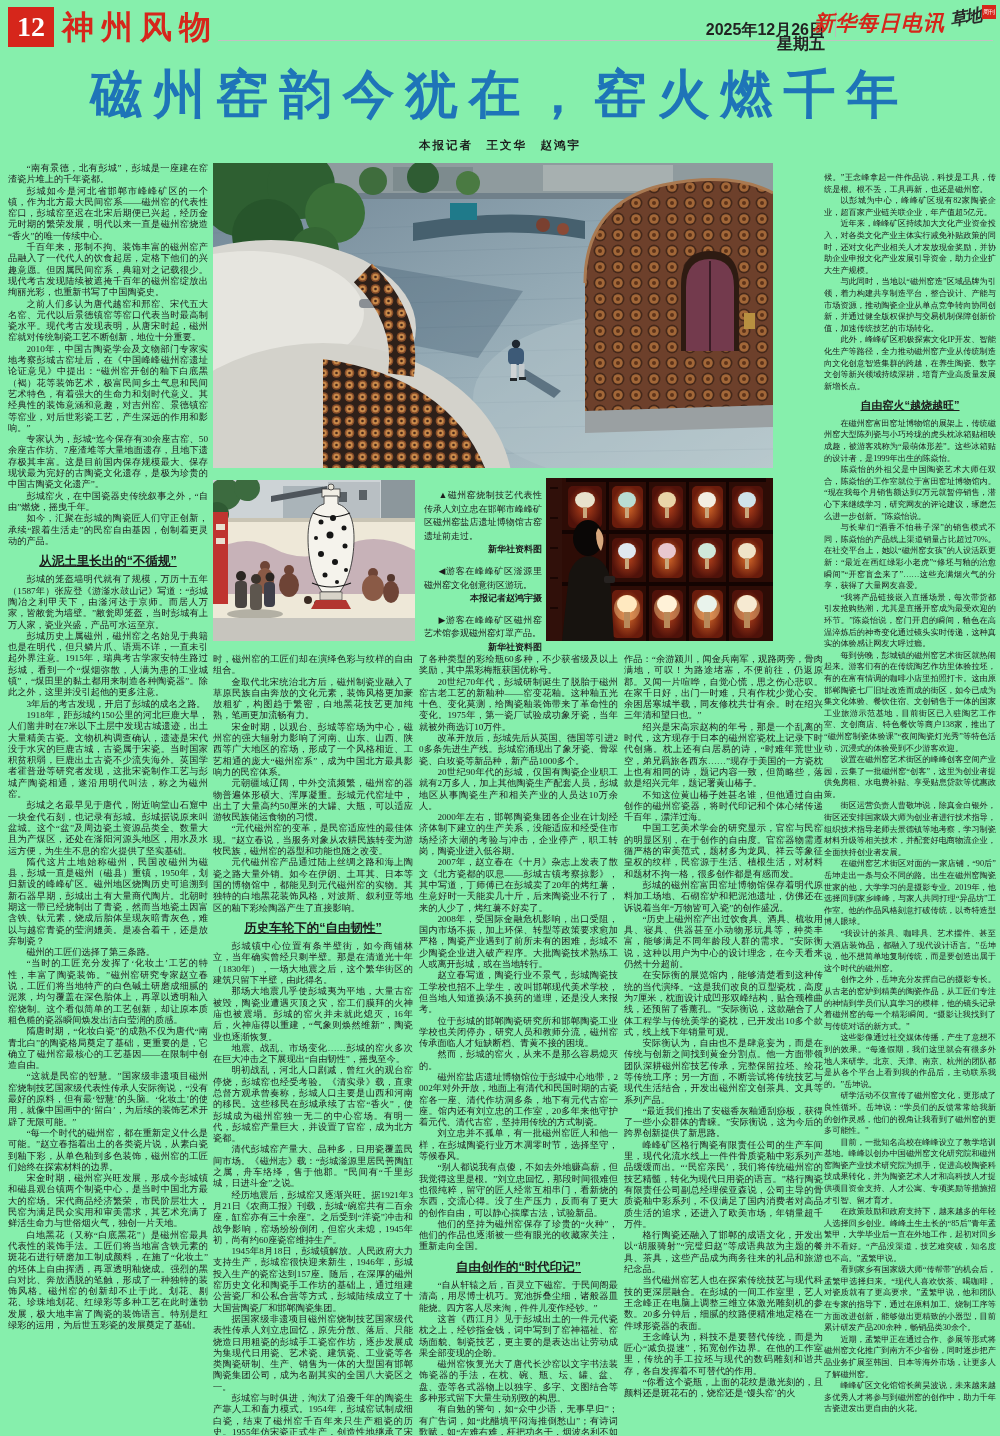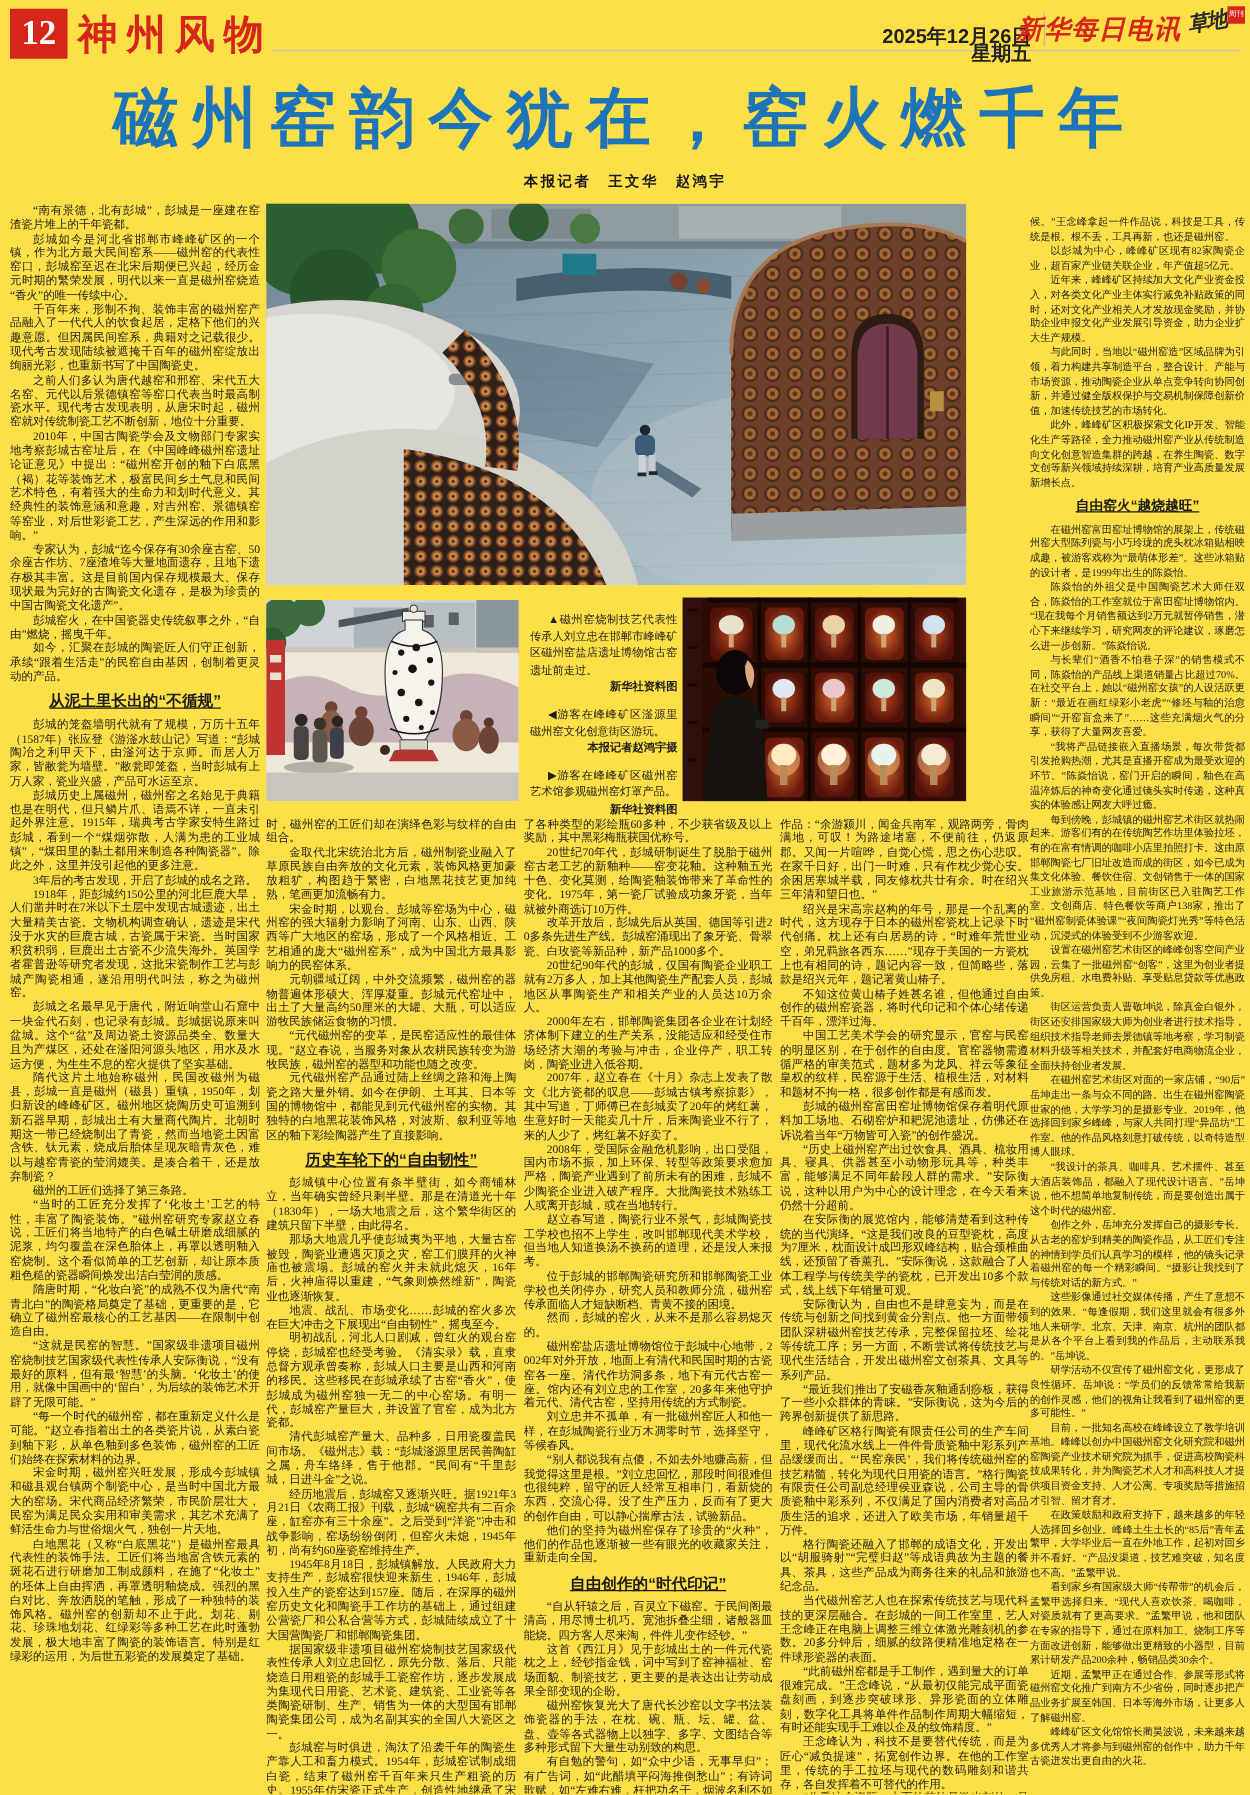--- a/index.html
+++ b/index.html
@@ -1,16 +1,16 @@
 <!DOCTYPE html>
 <html lang="zh"><head>
 <meta charset="utf-8">
 <style>
   html,body{margin:0;padding:0;background:#e8e8e8;}
-  .page{position:relative;width:1000px;height:1436px;margin:0 auto;background:#fde047;
+  .page{position:relative;width:1000px;height:1436px;margin:0 auto;background:#86efac;
         font-family:"Liberation Serif","DejaVu Serif",serif;color:#1c1c1c;overflow:hidden;}
   
   .pagenum{position:absolute;left:8px;top:7px;width:46px;height:40px;background:#d6261b;color:#fff;
            display:flex;align-items:center;justify-content:center;font-size:28px;font-weight:bold;}
   .section-title{position:absolute;left:62px;top:6px;font-size:32px;font-weight:bold;color:#d6261b;letter-spacing:7px;}
   .header-rule{position:absolute;left:218px;top:40px;width:775px;height:1px;background:#c2c2c2;}
   .date-block{position:absolute;top:23px;right:175px;width:120px;text-align:right;font-size:16px;font-weight:bold;line-height:14px;
               font-family:"Liberation Sans","DejaVu Sans",sans-serif;color:#222;}
   .vdiv{position:absolute;top:10px;right:164px;width:1px;height:27px;background:#b9b9b9;}
   .masthead{position:absolute;top:9px;right:55px;font-size:21px;font-weight:bold;color:#d6261b;
@@ -385,21 +385,20 @@
       <p class="para">不知这位黄山椿子姓甚名谁，但他通过自由创作的磁州窑瓷器，将时代印记和个体心绪传递千百年，漂洋过海。</p>
       <p class="para">中国工艺美术学会的研究显示，官窑与民窑的明显区别，在于创作的自由度。官窑器物需遵循严格的审美范式，题材多为龙凤、祥云等象征皇权的纹样，民窑源于生活、植根生活，对材料和题材不拘一格，很多创作都是有感而发。</p>
       <p class="para">彭城的磁州窑富田窑址博物馆保存着明代原料加工场地、石砌窑炉和耙泥池遗址，仿佛还在诉说着当年“万物皆可入瓷”的创作盛况。</p>
       <p class="para">“历史上磁州窑产出过饮食具、酒具、梳妆用具、寝具、供器甚至小动物形玩具等，种类丰富，能够满足不同年龄段人群的需求。”安际衡说，这种以用户为中心的设计理念，在今天看来仍然十分超前。</p>
       <p class="para">在安际衡的展览馆内，能够清楚看到这种传统的当代演绎。“这是我们改良的豆型瓷枕，高度为7厘米，枕面设计成凹形双峰结构，贴合颈椎曲线，还预留了香薰孔。”安际衡说，这款融合了人体工程学与传统美学的瓷枕，已开发出10多个款式，线上线下年销量可观。</p>
       <p class="para">安际衡认为，自由也不是肆意妄为，而是在传统与创新之间找到黄金分割点。他一方面带领团队深耕磁州窑技艺传承，完整保留拉坯、绘花等传统工序；另一方面，不断尝试将传统技艺与现代生活结合，开发出磁州窑文创茶具、文具等系列产品。</p>
       <p class="para">“最近我们推出了安磁香灰釉通刮痧板，获得了一些小众群体的青睐。”安际衡说，这为今后的跨界创新提供了新思路。</p>
       <p class="para">峰峰矿区格行陶瓷有限责任公司的生产车间里，现代化流水线上一件件骨质瓷釉中彩系列产品缓缓而出。“‘民窑亲民’，我们将传统磁州窑的技艺精髓，转化为现代日用瓷的语言。”格行陶瓷有限责任公司副总经理侯亚森说，公司主导的骨质瓷釉中彩系列，不仅满足了国内消费者对高品质生活的追求，还进入了欧美市场，年销量超千万件。</p>
       <p class="para">格行陶瓷还融入了邯郸的成语文化，开发出以“胡服骑射”“完璧归赵”等成语典故为主题的餐具、茶具，这些产品成为商务往来的礼品和旅游纪念品。</p>
       <p class="para">当代磁州窑艺人也在探索传统技艺与现代科技的更深层融合。在彭城的一间工作室里，艺人王念峰正在电脑上调整三维立体激光雕刻机的参数。20多分钟后，细腻的纹路便精准地定格在一件球形瓷器的表面。</p>
-      <p class="para">“此前磁州窑都是手工制作，遇到量大的订单很难完成。”王念峰说，“从最初仅能完成平面瓷盘刻画，到逐步突破球形、异形瓷面的立体雕刻，数字化工具将单件作品制作周期大幅缩短，有时还能实现手工难以企及的纹饰精度。”</p>
       <p class="para">王念峰认为，科技不是要替代传统，而是为匠心“减负提速”，拓宽创作边界。在他的工作室里，传统的手工拉坯与现代的数码雕刻和谐共存，各自发挥着不可替代的作用。</p>
       <p class="para">“你看这个瓷瓶，上面的花纹是激光刻的，且颜料还是斑花石的，烧窑还是‘馒头窑’的火</p>
     </section>
   <section class="col col5">
       <p class="para cont">候。”王念峰拿起一件作品说，科技是工具，传统是根。根不丢，工具再新，也还是磁州窑。</p>
       <p class="para">以彭城为中心，峰峰矿区现有82家陶瓷企业，超百家产业链关联企业，年产值超5亿元。</p>
       <p class="para">近年来，峰峰矿区持续加大文化产业资金投入，对各类文化产业主体实行减免补贴政策的同时，还对文化产业相关人才发放现金奖励，并协助企业申报文化产业发展引导资金，助力企业扩大生产规模。</p>
       <p class="para">与此同时，当地以“磁州窑造”区域品牌为引领，着力构建共享制造平台，整合设计、产能与市场资源，推动陶瓷企业从单点竞争转向协同创新，并通过健全版权保护与交易机制保障创新价值，加速传统技艺的市场转化。</p>
       <p class="para">此外，峰峰矿区积极探索文化IP开发、智能化生产等路径，全力推动磁州窑产业从传统制造向文化创意智造集群的跨越，在养生陶瓷、数字文创等新兴领域持续深耕，培育产业高质量发展新增长点。</p>
       <h3 class="sec-h">自由窑火“越烧越旺”</h3>

